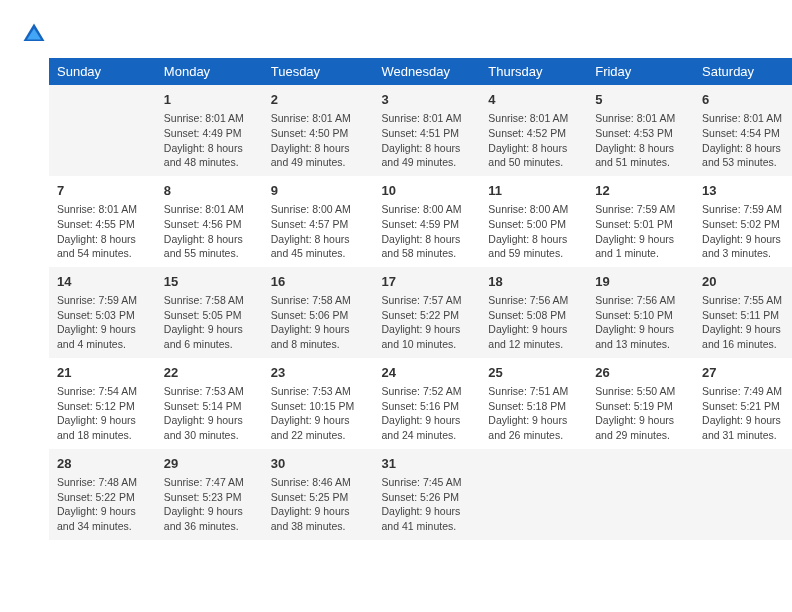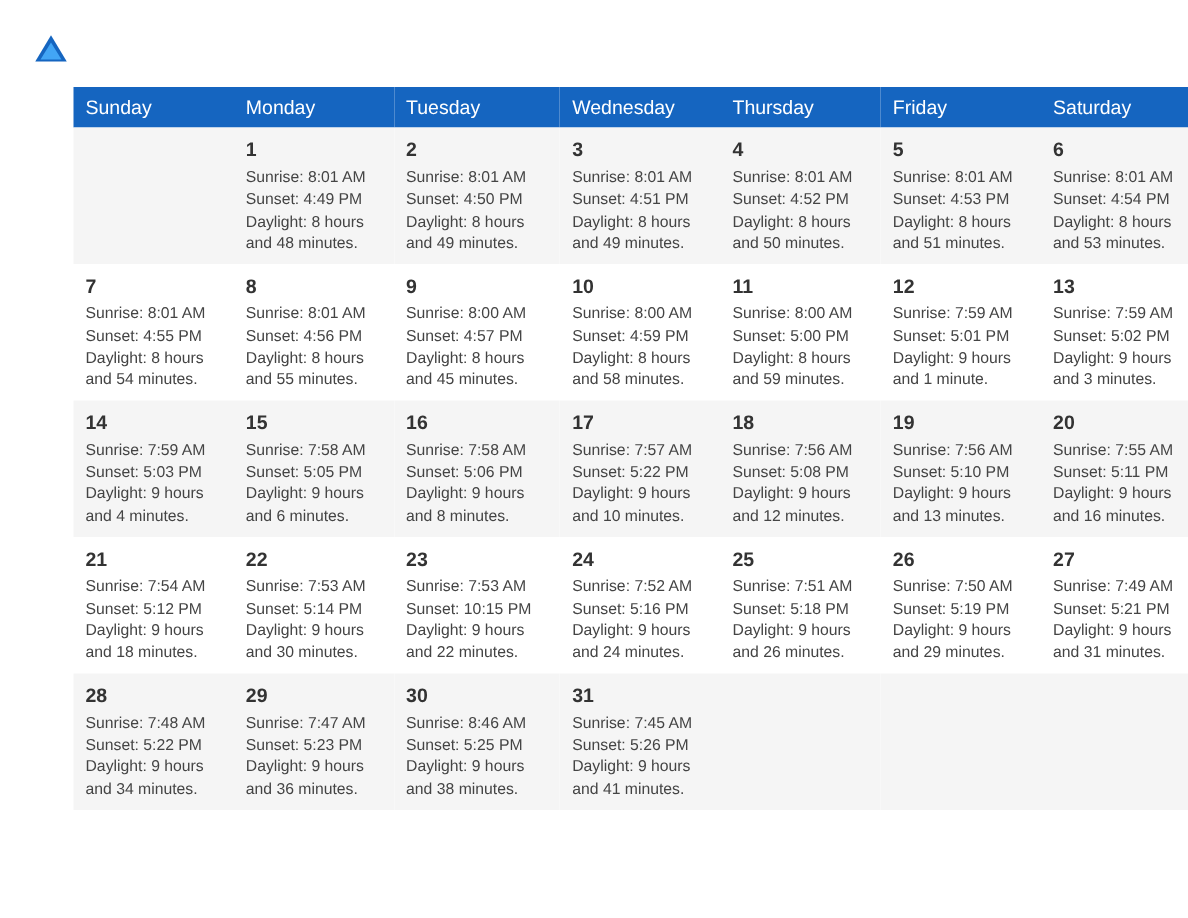--- a/index.html
+++ b/index.html
@@ -300,21 +300,21 @@
         </td>
         <td>
           <span class="day-number">25</span>
           <div class="day-info">Sunrise: 7:51 AM</div>
           <div class="day-info">Sunset: 5:18 PM</div>
           <div class="day-info">Daylight: 9 hours</div>
           <div class="day-info">and 26 minutes.</div>
         </td>
         <td>
           <span class="day-number">26</span>
-          <div class="day-info">Sunrise: 7:50 AM</div>
+          <div class="day-info">Sunrise: 5:50 AM</div>
           <div class="day-info">Sunset: 5:19 PM</div>
           <div class="day-info">Daylight: 9 hours</div>
           <div class="day-info">and 29 minutes.</div>
         </td>
         <td>
           <span class="day-number">27</span>
           <div class="day-info">Sunrise: 7:49 AM</div>
           <div class="day-info">Sunset: 5:21 PM</div>
           <div class="day-info">Daylight: 9 hours</div>
           <div class="day-info">and 31 minutes.</div>

